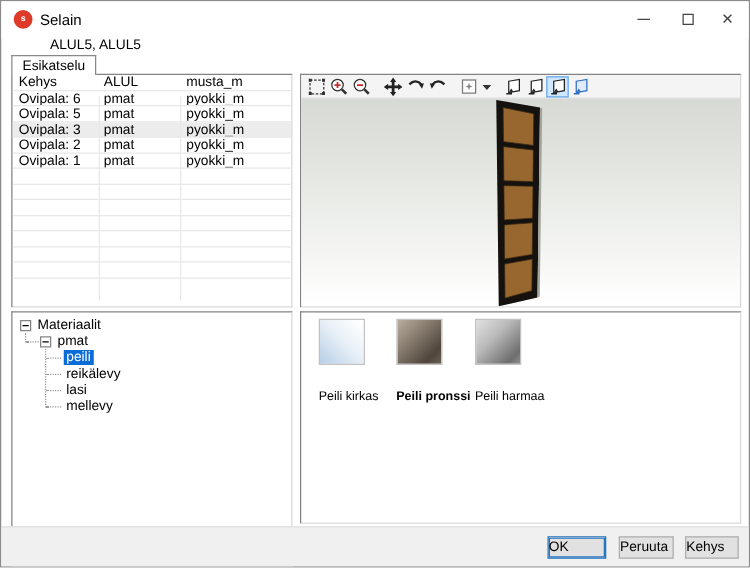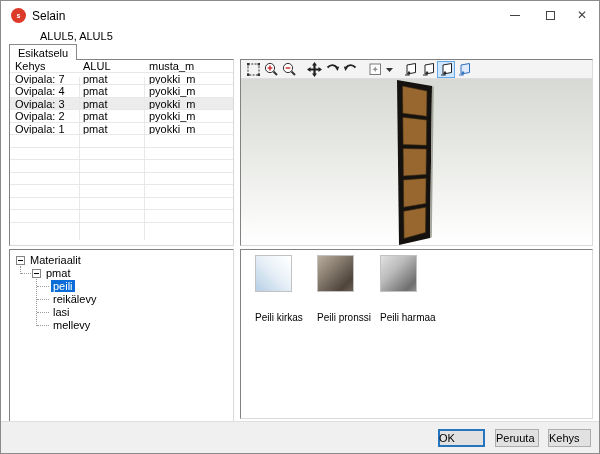--- a/index.html
+++ b/index.html
@@ -59,21 +59,21 @@
   .dotv { position:absolute; width:1px; border-left:1px dotted #9a9a9a; }
   .doth { position:absolute; height:1px; border-top:1px dotted #9a9a9a; }
   .tsel { background:#0a6cd6; color:#fff; padding:0 2px; }
 
   
   .swatch { position:absolute; top:5px; width:37px; height:37px; border:1px solid #c2c2c2; }
   .sw1 { left:14px;  background:linear-gradient(to bottom left,#ffffff 5%,#e9f1f8 45%,#b7cfe5 100%); }
   .sw2 { left:76px;  background:linear-gradient(135deg,#b9ad9f 0%,#8d8174 35%,#4f453b 80%,#6b5f52 100%); }
   .sw3 { left:139px; background:linear-gradient(135deg,#e2e2e2 0%,#b9b9b9 40%,#6e6e6e 85%,#8f8f8f 100%); }
   .swlabel { position:absolute; top:62px; font-size:10px; }
-  .swl1 { left:14px; } .swl2 { left:76px; } .swl3 { left:139px; }
+  .swl1 { left:14px; } .swl2 { left:76px;font-weight:bold; } .swl3 { left:139px; }
 
   
   .footer { position:absolute; left:0; top:420px; width:100%; height:34px; background:#f0f0f0; border-top:1px solid #dfdfdf; }
   .btn { position:absolute; top:7px; height:18px; background:#e1e1e1; border:1px solid #adadad; text-align:left; line-height:16px; font-size:11px; cursor:default; }
   .btn-ok { left:437px; width:47px; border-color:#2675bf; box-shadow:inset 0 0 0 1px #2675bf; }
   .btn-cancel { left:494px; width:44px; }
   .btn-help { left:547px; width:43px; }
 </style>
 </head>
 <body>
@@ -99,26 +99,26 @@
 
   <div class="tab">Esikatselu</div>
 
   <div class="panel panel-table">
     <div class="trow">
       <div class="c1">Kehys</div>
       <div class="c2">ALUL</div>
       <div class="c3">musta_m</div>
     </div>
     <div class="trow">
-      <div class="c1">Ovipala: 7</div>
-      <div class="c2">pmat</div>
-      <div class="c3">pyokki_m</div>
-    </div>
-    <div class="trow">
-      <div class="c1">Ovipala: 4</div>
+      <div class="c1">Ovipala: 6</div>
+      <div class="c2">pmat</div>
+      <div class="c3">pyokki_m</div>
+    </div>
+    <div class="trow">
+      <div class="c1">Ovipala: 5</div>
       <div class="c2">pmat</div>
       <div class="c3">pyokki_m</div>
     </div>
     <div class="trow selected">
       <div class="c1">Ovipala: 3</div>
       <div class="c2">pmat</div>
       <div class="c3">pyokki_m</div>
     </div>
     <div class="trow">
       <div class="c1">Ovipala: 2</div>

